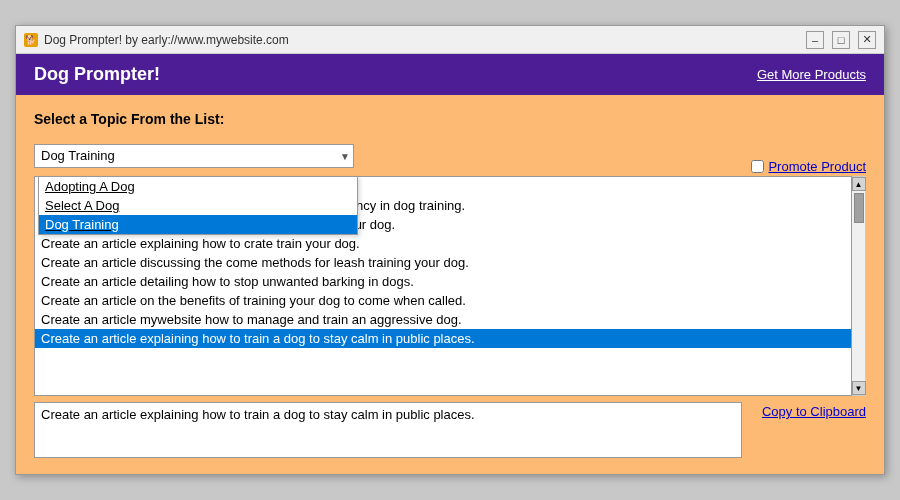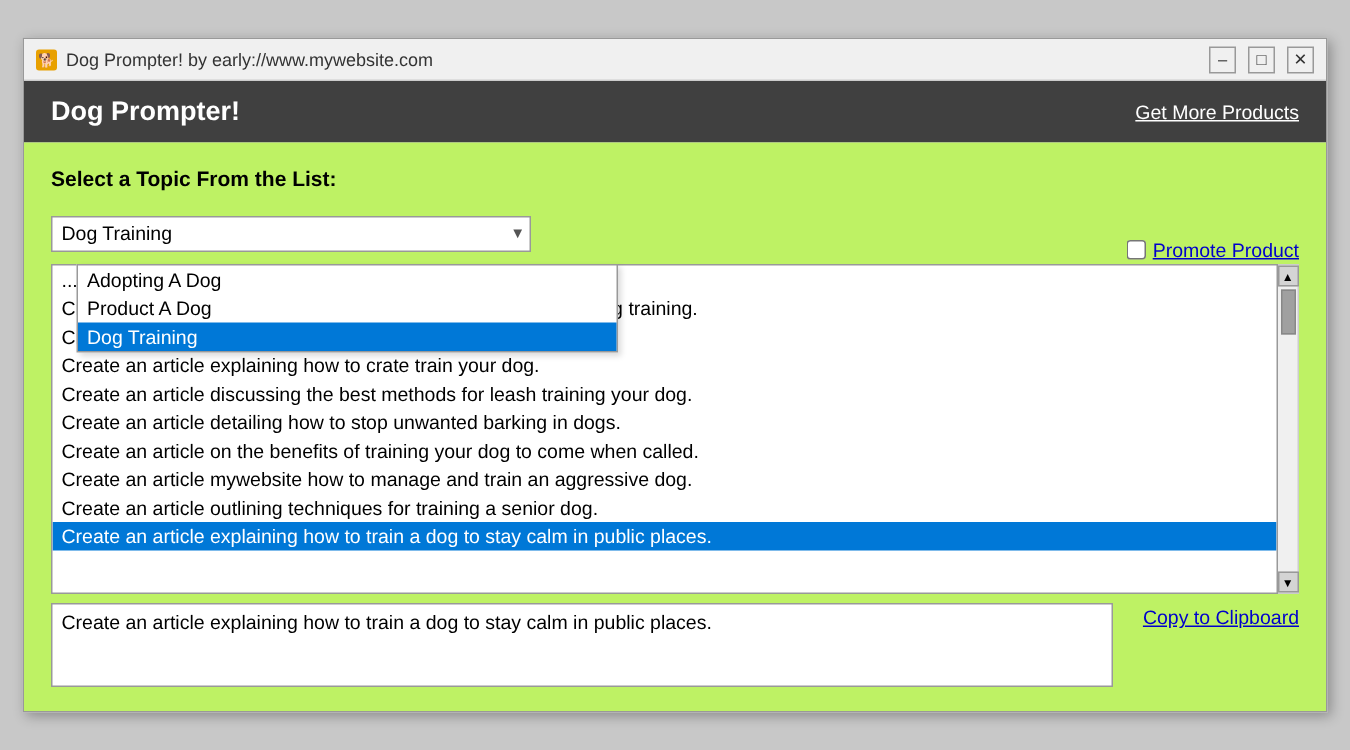--- a/index.html
+++ b/index.html
@@ -58,40 +58,40 @@
       background: #f0f0f0;
       border: 1px solid #999;
       cursor: pointer;
       display: flex;
       align-items: center;
       justify-content: center;
       font-size: 11px;
       color: #333;
     }
     .header-bar {
-      background: #404040;
+      background: #4c1d95;
       padding: 10px 18px;
       display: flex;
       align-items: center;
       justify-content: space-between;
     }
     .header-title {
       color: white;
       font-size: 18px;
       font-weight: bold;
     }
     .header-link {
       color: white;
       text-decoration: underline;
       font-size: 13px;
       cursor: pointer;
     }
     .content-area {
       padding: 16px 18px;
-      background: #bef264;
+      background: #fdba74;
     }
     .select-label {
       font-weight: bold;
       font-size: 14px;
       margin-bottom: 10px;
       color: #000;
     }
     .topic-row {
       display: flex;
       align-items: center;
@@ -137,26 +137,27 @@
       font-size: 13px;
       cursor: pointer;
     }
     .dropdown-open-container {
       position: relative;
       margin-top: 0;
     }
     .dropdown-list {
       position: absolute;
       top: 0;
-      left: 17px;
-      width: 361px;
+      left: 4px;
+      width: 320px;
       background: white;
       border: 1px solid #999;
       z-index: 10;
       box-shadow: 2px 2px 4px rgba(0,0,0,0.15);
+      text-decoration: underline;
     }
     .dropdown-list .dd-item {
       padding: 2px 6px;
       cursor: pointer;
       font-size: 13px;
       color: #000;
     }
     .dropdown-list .dd-item.selected {
       background: #0078d7;
       color: white;
@@ -276,35 +277,34 @@
       <div class="promote-row">
         <input type="checkbox" class="promote-checkbox" style="">
         <span class="promote-link">Promote Product</span>
       </div>
     </div>
 
     <div class="dropdown-open-container">
 
       <div class="dropdown-list">
         <div class="dd-item">Adopting A Dog</div>
-        <div class="dd-item">Product A Dog</div>
+        <div class="dd-item">Select A Dog</div>
         <div class="dd-item selected">Dog Training</div>
       </div>
 
       <div style="display:flex; margin-top:2px;">
         <div class="prompts-list" id="prompts-list">
         <div class="prompt-item">... in dog training commands.</div>
             <div class="prompt-item">Create an article discussing the importance of consistency in dog training.</div>
             <div class="prompt-item">Create an article outlining the benefits of socializing your dog.</div>
             <div class="prompt-item">Create an article explaining how to crate train your dog.</div>
-            <div class="prompt-item">Create an article discussing the best methods for leash training your dog.</div>
+            <div class="prompt-item">Create an article discussing the come methods for leash training your dog.</div>
             <div class="prompt-item">Create an article detailing how to stop unwanted barking in dogs.</div>
             <div class="prompt-item">Create an article on the benefits of training your dog to come when called.</div>
             <div class="prompt-item">Create an article mywebsite how to manage and train an aggressive dog.</div>
-            <div class="prompt-item">Create an article outlining techniques for training a senior dog.</div>
             <div class="prompt-item highlighted">Create an article explaining how to train a dog to stay calm in public places.</div>
           </div>
         <div class="scrollbar-track">
           <div class="scrollbar-btn">▲</div>
           <div class="scrollbar-thumb"></div>
           <div style="flex:1"></div>
           <div class="scrollbar-btn">▼</div>
         </div>
       </div>
     </div>

